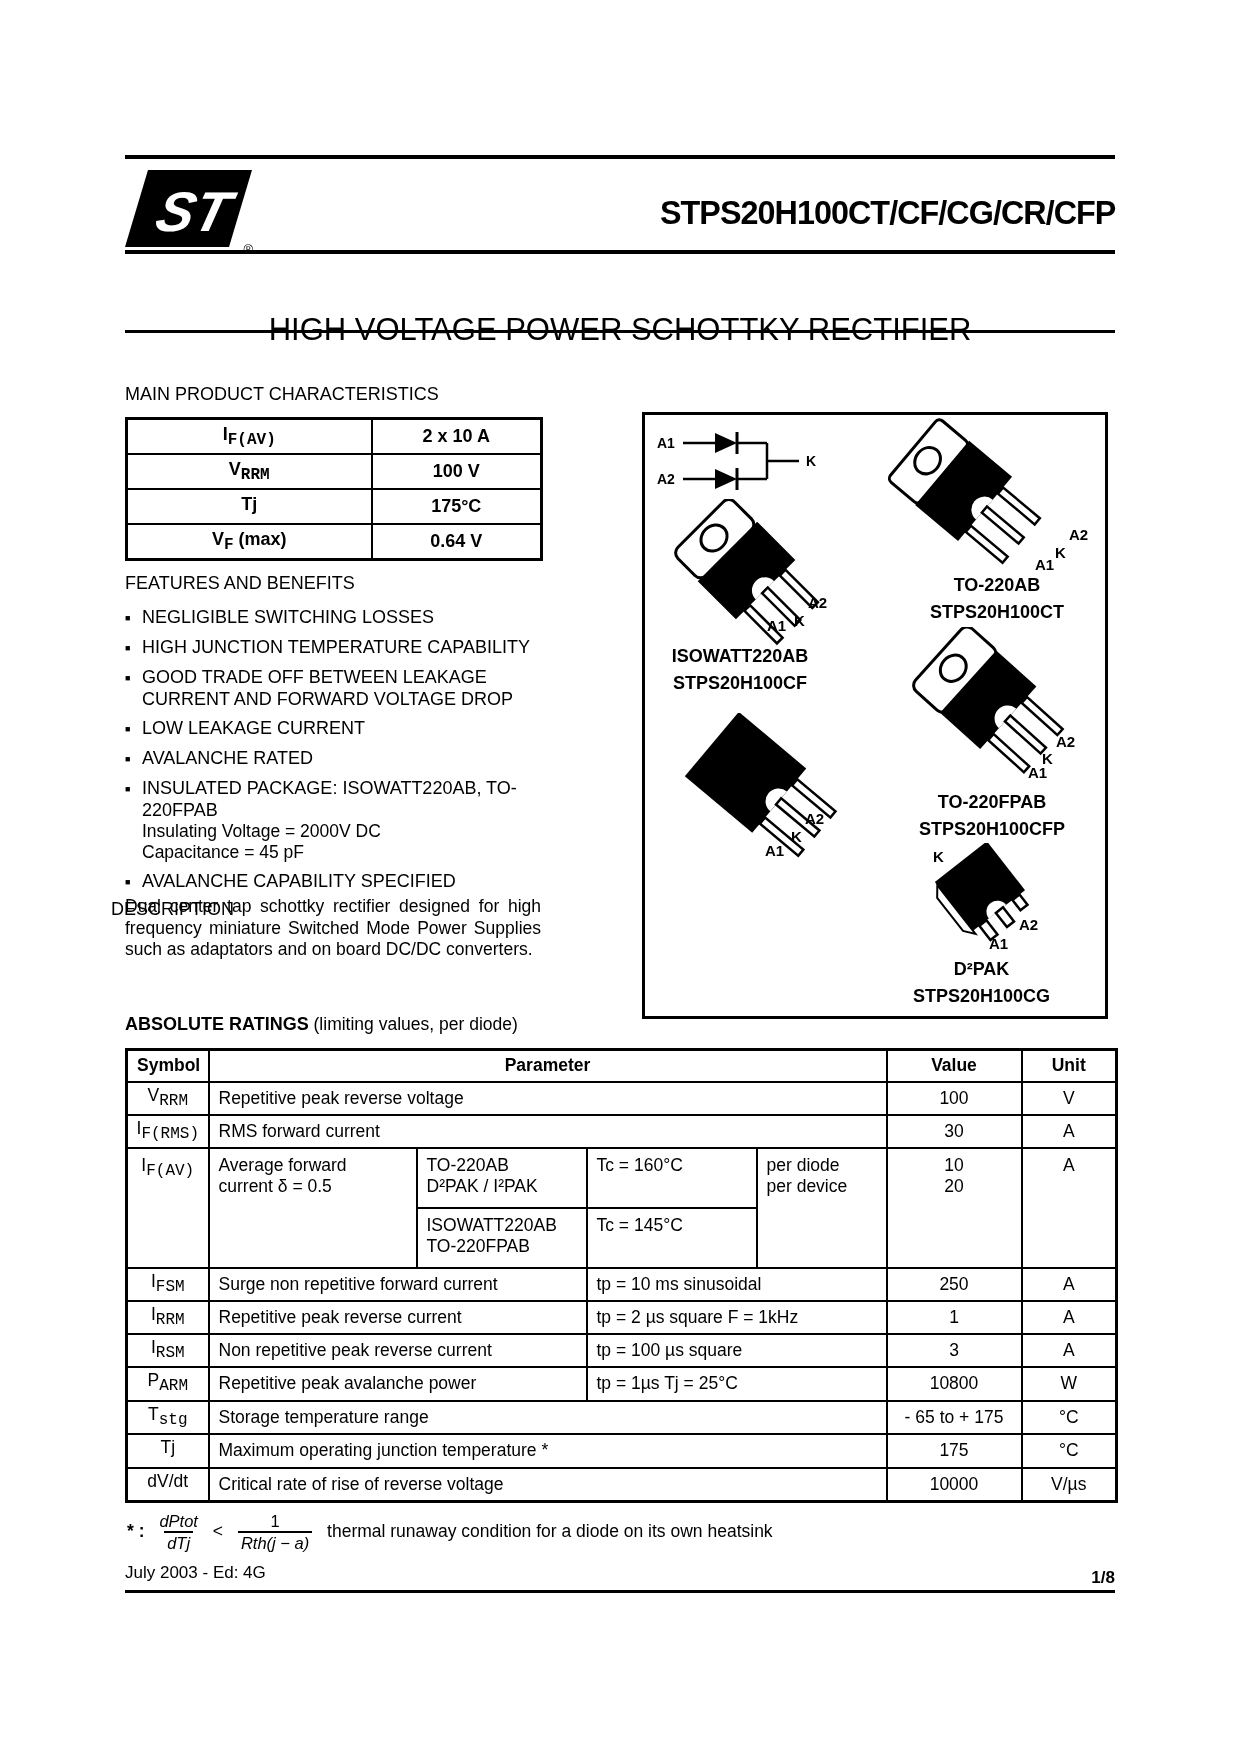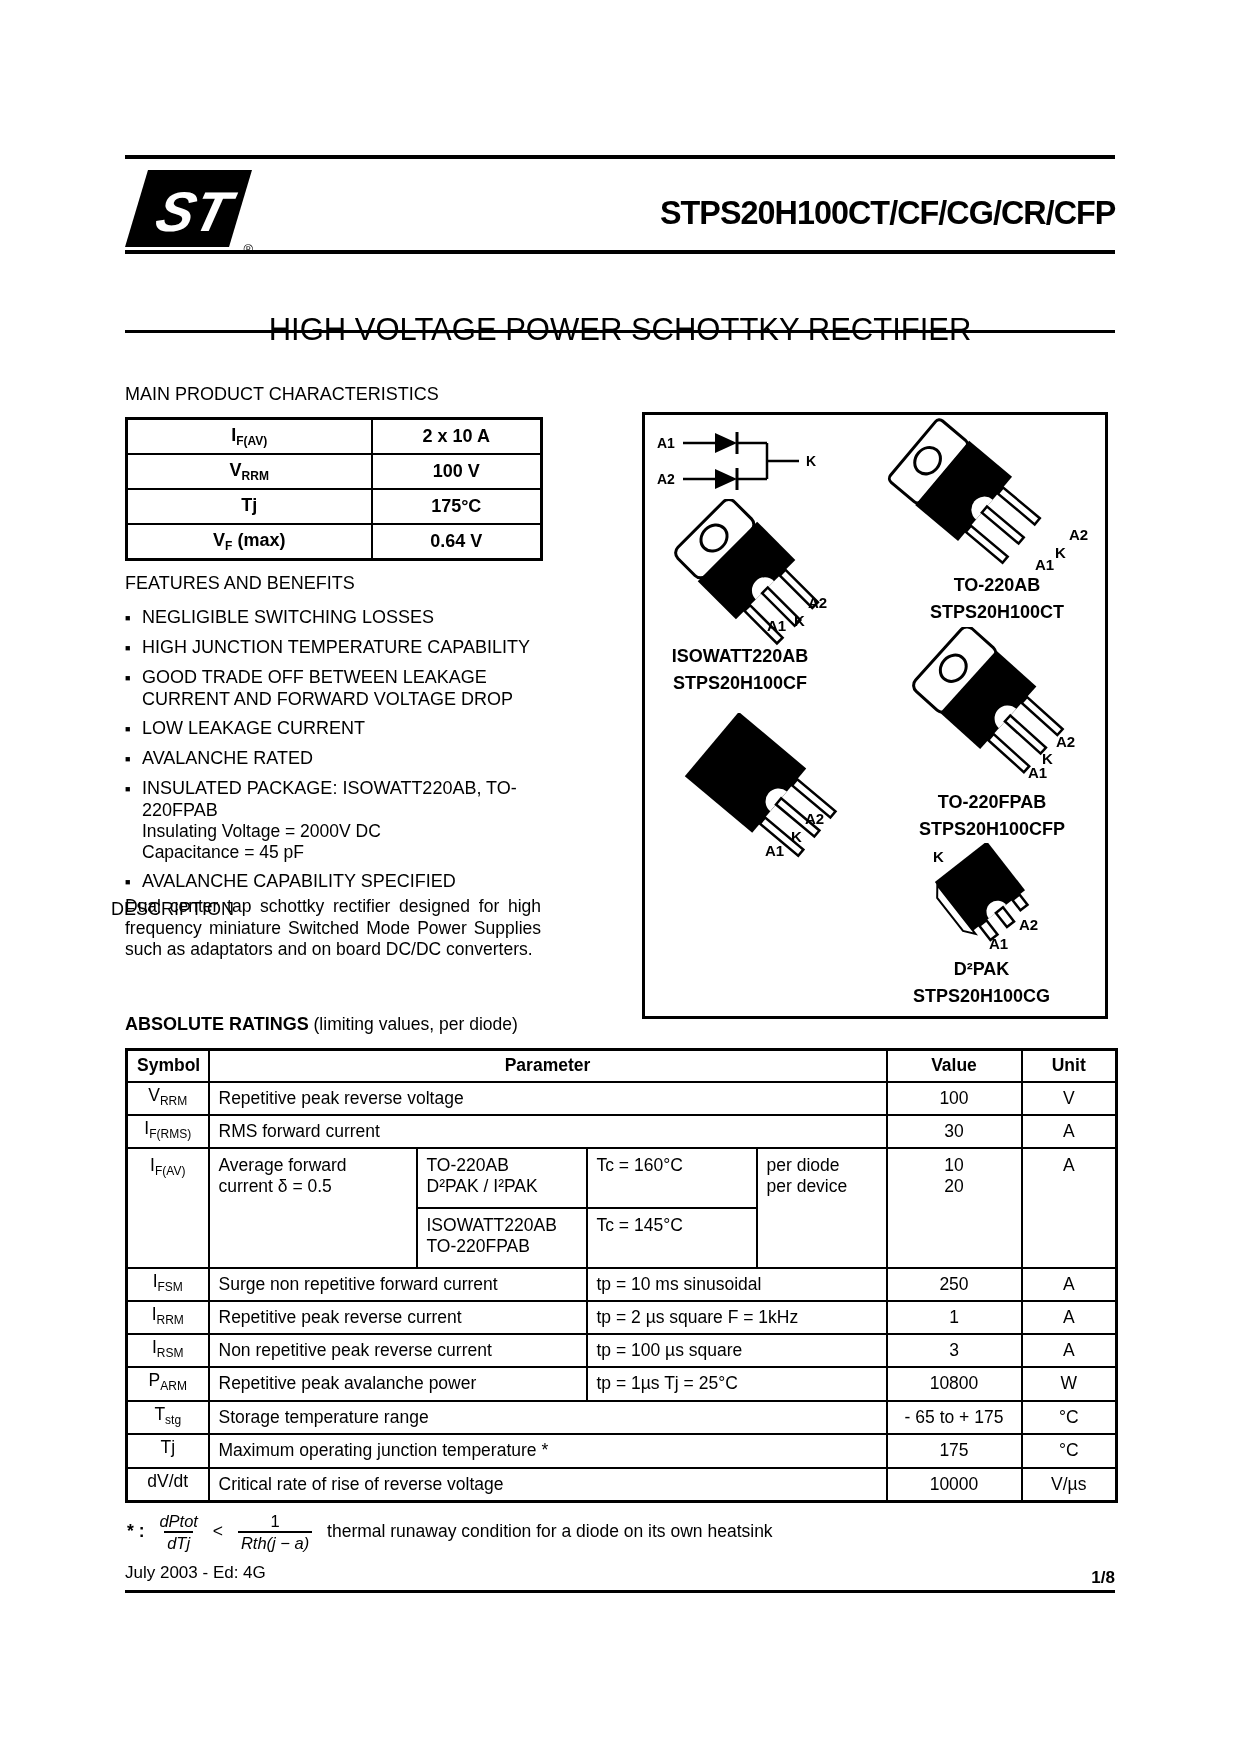--- a/index.html
+++ b/index.html
@@ -5,21 +5,21 @@
   html,body { margin:0; padding:0; background:#e8e8e8; }
   #page {
     position:relative; width:1240px; height:1754px; background:#ffffff;
     font-family:"Liberation Sans","DejaVu Sans",sans-serif; color:#000;
     margin:0 auto; overflow:hidden;
   }
   .abs { position:absolute; }
   .rule { background:#000; }
   .b { font-weight:bold; }
   .i { font-style:italic; }
-  .tsub { font-size:12px; vertical-align:-4px; }
+  .tsub { font-size:16px; vertical-align:-4px;font-family:Liberation Mono, monospace; }
 
   
   #doc-title { font-size:34px; font-weight:bold; letter-spacing:-1px; white-space:nowrap;
                transform:scaleX(.95); transform-origin:right; }
   #doc-subtitle { font-size:31px; letter-spacing:0; text-align:center; white-space:nowrap;margin-top:28px; }
 
   
   .h1 { font-size:18px; font-weight:normal; letter-spacing:0; }
 
   

